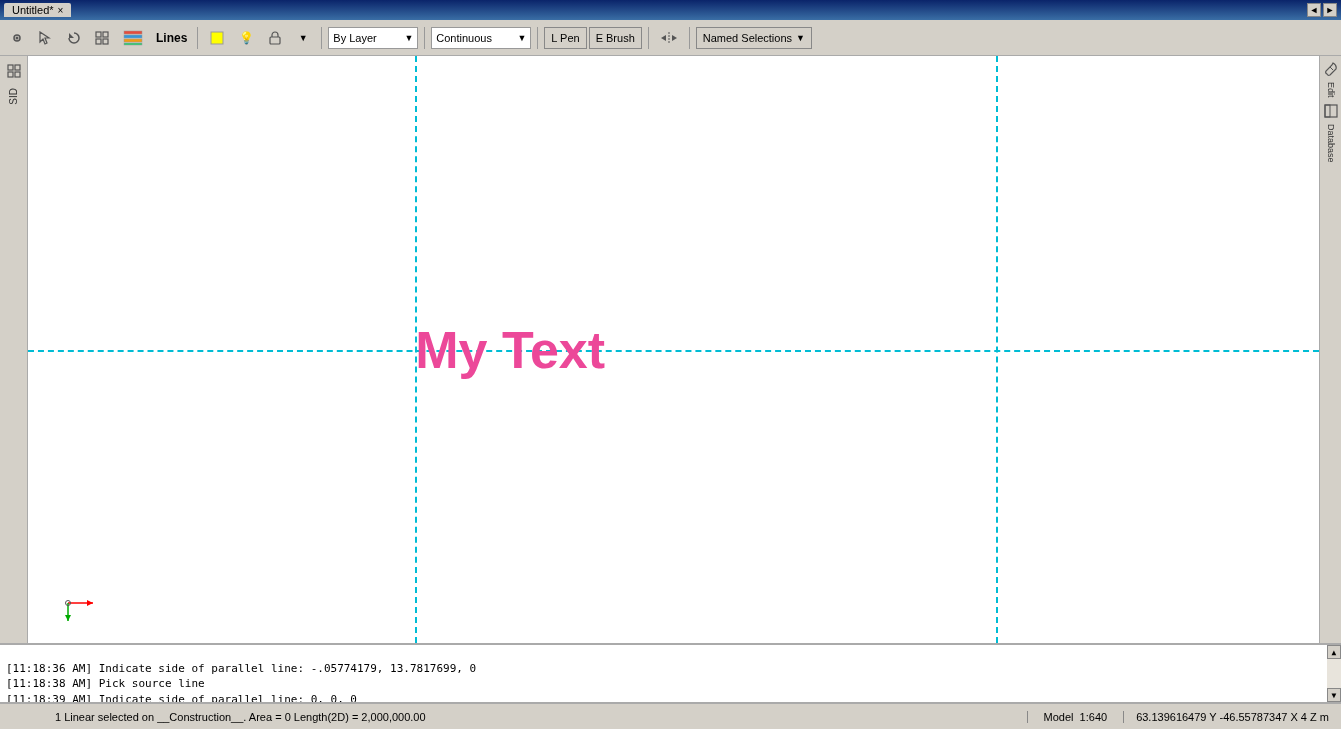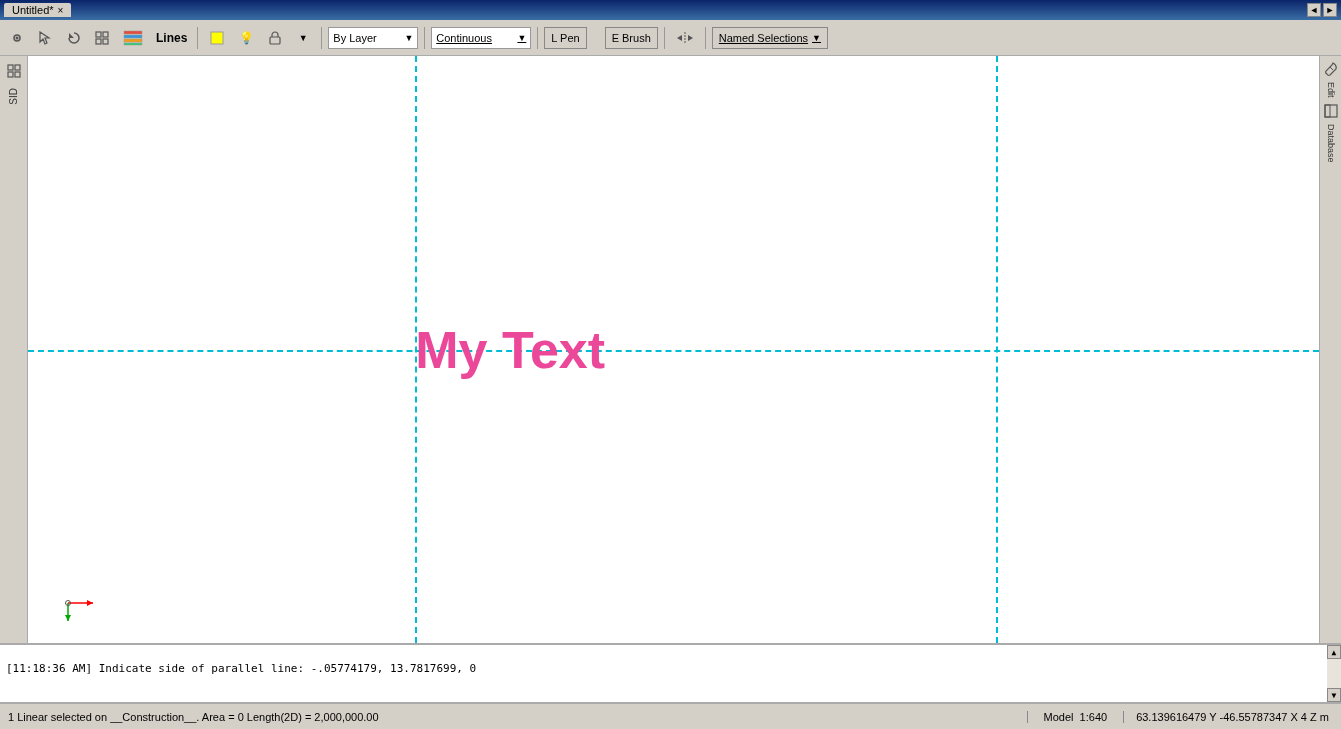--- a/index.html
+++ b/index.html
@@ -94,21 +94,21 @@
       gap: 4px;
       cursor: pointer;
       min-width: 80px;
     }
     .toolbar-dropdown .arrow {
       margin-left: auto;
       font-size: 9px;
     }
     .pen-brush-group {
       display: flex;
-      gap: 18px;
+      gap: 2px;
     }
     .pen-btn {
       background: #d4d0c8;
       border: 1px solid #888;
       padding: 2px 6px;
       height: 22px;
       font-size: 11px;
       cursor: pointer;
       display: flex;
       align-items: center;
@@ -117,21 +117,20 @@
     .named-sel-btn {
       background: #d4d0c8;
       border: 1px solid #888;
       padding: 2px 6px;
       height: 22px;
       font-size: 11px;
       cursor: pointer;
       display: flex;
       align-items: center;
       gap: 4px;
-      text-decoration: underline;
     }
 
     
     #main {
       display: flex;
       height: calc(729px - 20px - 36px - 60px - 26px);
     }
 
     
     #left-sidebar {
@@ -287,20 +286,21 @@
       height: 26px;
       display: flex;
       align-items: center;
       border-top: 1px solid #aaa;
       font-size: 11px;
     }
     #status-left {
       flex: 1;
       padding: 0 8px;
       border-right: 1px solid #888;
+      margin-left: 47px;
     }
     #status-model {
       padding: 0 16px;
       border-right: 1px solid #888;
     }
     #status-coords {
       padding: 0 12px;
     }
 
     
@@ -379,21 +379,21 @@
 
   <div class="toolbar-sep"></div>
 
   <div class="toolbar-dropdown" style="min-width:90px;">
     <span>By Layer</span>
     <span class="arrow">▼</span>
   </div>
 
   <div class="toolbar-sep"></div>
 
-  <div class="toolbar-dropdown" style="min-width:100px;text-decoration:underline;">
+  <div class="toolbar-dropdown" style="min-width:100px;">
     <span>Continuous</span>
     <span class="arrow">▼</span>
   </div>
 
   <div class="toolbar-sep"></div>
 
   <div class="pen-brush-group">
     <button class="pen-btn">L   Pen</button>
     <button class="pen-btn">E  Brush</button>
   </div>
@@ -468,20 +468,22 @@
         <rect x="1" y="1" width="5" height="12" fill="none" stroke="#555" stroke-width="1"></rect>
       </svg>
     </div>
     <span class="right-label">Database</span>
   </div>
 
 </div>
 
 <div id="log-panel">
   <div class="log-line">[11:18:36 AM] Indicate side of parallel line: -.05774179, 13.7817699, 0</div>
+  <div class="log-line">[11:18:38 AM] Pick source line</div>
+  <div class="log-line">[11:18:39 AM] Indicate side of parallel line: 0, 0, 0</div>
   <div id="log-scroll">
     <div class="scroll-arrow">▲</div>
     <div class="scroll-track"></div>
     <div class="scroll-arrow">▼</div>
   </div>
 </div>
 
 <div id="status-bar">
   <div id="status-left">1 Linear selected on __Construction__. Area = 0  Length(2D) = 2,000,000.00</div>
   <div id="status-model">

